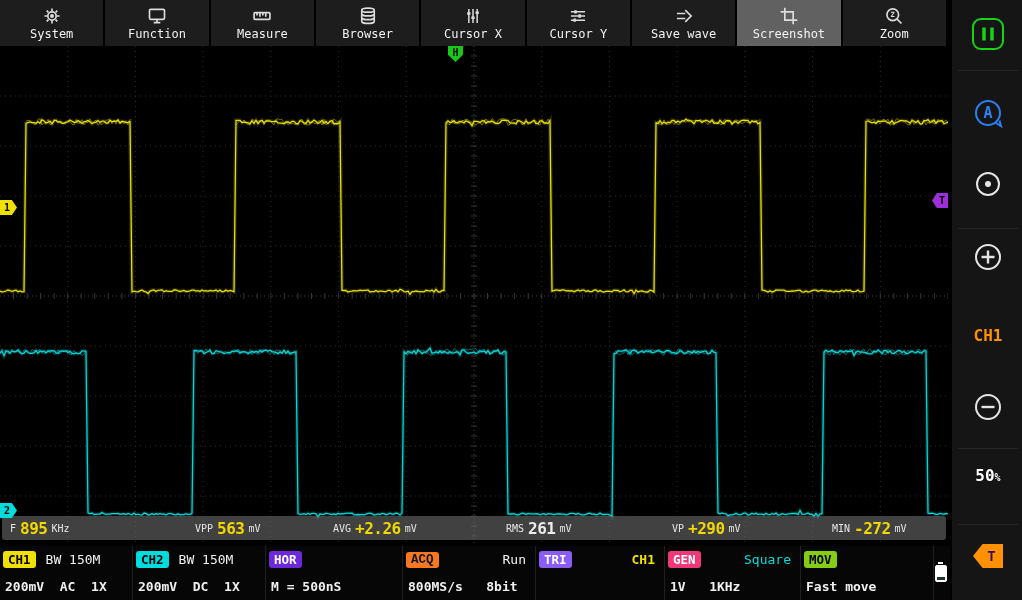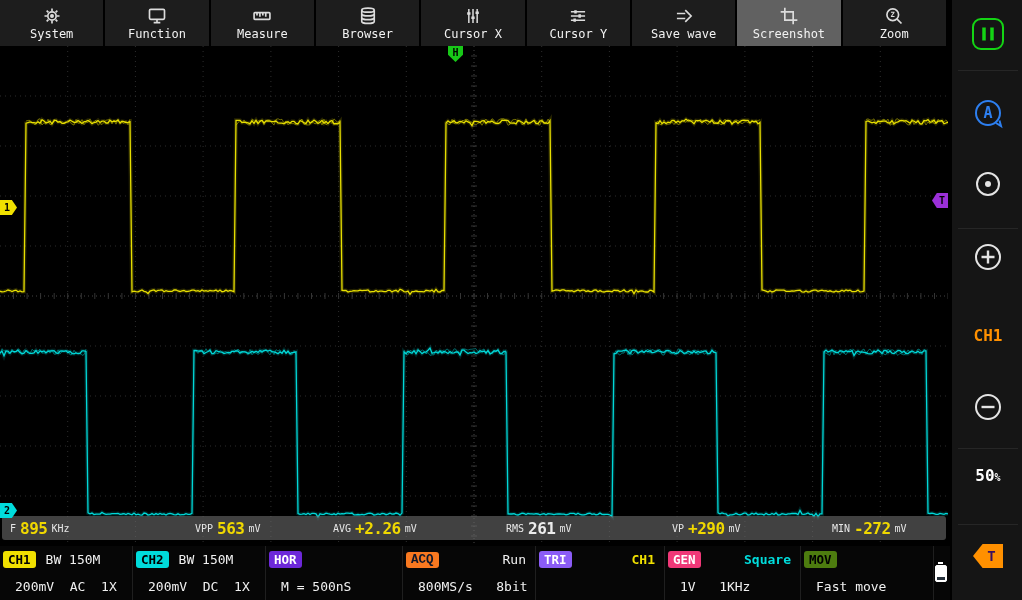--- a/index.html
+++ b/index.html
@@ -50,21 +50,21 @@
 
   
   #statusbar { position:absolute; left:0; top:546px; width:950px; height:54px; background:#060606; display:flex; }
   .sec { display:flex; flex-direction:column; border-right:1px solid #1f1f1f; }
   .sec-ch1{width:133px;} .sec-ch2{width:133px;} .sec-hor{width:137px;} .sec-acq{width:133px;}
   .sec-tri{width:129px;} .sec-gen{width:136px;} .sec-mov{width:133px;}
   .sec-batt{ flex:1; border-right:none; align-items:flex-end; justify-content:center; padding-right:3px; }
   .srow1, .srow2 { height:27px; display:flex; align-items:center; padding-left:3px; }
   .badge { padding:1px 5px; border-radius:3px; font-size:12.5px; font-weight:bold; }
   .sinfo { margin-left:10px; font-size:13px; color:#f0f0f0; white-space:pre; }
-  .srow2 { font-size:13px; color:#f0f0f0; white-space:pre; padding-left:15px; }
+  .srow2 { font-size:13px; color:#f0f0f0; white-space:pre; padding-left:5px;font-weight:bold; }
   .pushright { margin-left:auto; margin-right:9px; font-size:13px; font-weight:bold; }
   .tglyph { margin-left:20px; font-size:14px; color:#f0f0f0; font-style:italic; }
   .battery { position:relative; width:12px; height:17px; border:1.5px solid #fff; border-radius:2px; background:#fff; }
   .battery::before { content:""; position:absolute; top:-4px; left:2px; width:5px; height:2.5px; background:#fff; }
   .battery::after { content:""; position:absolute; left:1px; right:1px; bottom:1px; height:3px; background:#28323c; }
 </style>
 </head>
 <body>
 
 <div id="app">
@@ -313,27 +313,27 @@
     </div>
     <div class="sec sec-tri">
       <div class="srow1">
         <span class="badge" style="color: rgb(255, 255, 255); background: #8b5cf6;">TRI</span>
         <span class="pushright" style="color: rgb(240, 224, 0);">CH1</span>
       </div>
     </div>
     <div class="sec sec-gen">
       <div class="srow1">
         <span class="badge" style="color: rgb(255, 255, 255); background: rgb(240, 56, 120);">GEN</span>
-        <span class="pushright" style="font-weight: bold; color: rgb(0, 220, 220);">Square</span>
+        <span class="pushright" style="font-weight: normal; color: rgb(0, 220, 220);">Square</span>
       </div>
       <div class="srow2">1V   1KHz</div>
     </div>
     <div class="sec sec-mov">
       <div class="srow1">
-        <span class="badge" style="color: rgb(0, 0, 0); background: #4d7c0f;">MOV</span>
+        <span class="badge" style="color: rgb(0, 0, 0); background: #84cc16;">MOV</span>
       </div>
       <div class="srow2">Fast move</div>
     </div>
     <div class="sec sec-batt">
       <div class="battery"></div>
     </div>
   </div>
 
 </div>
 

